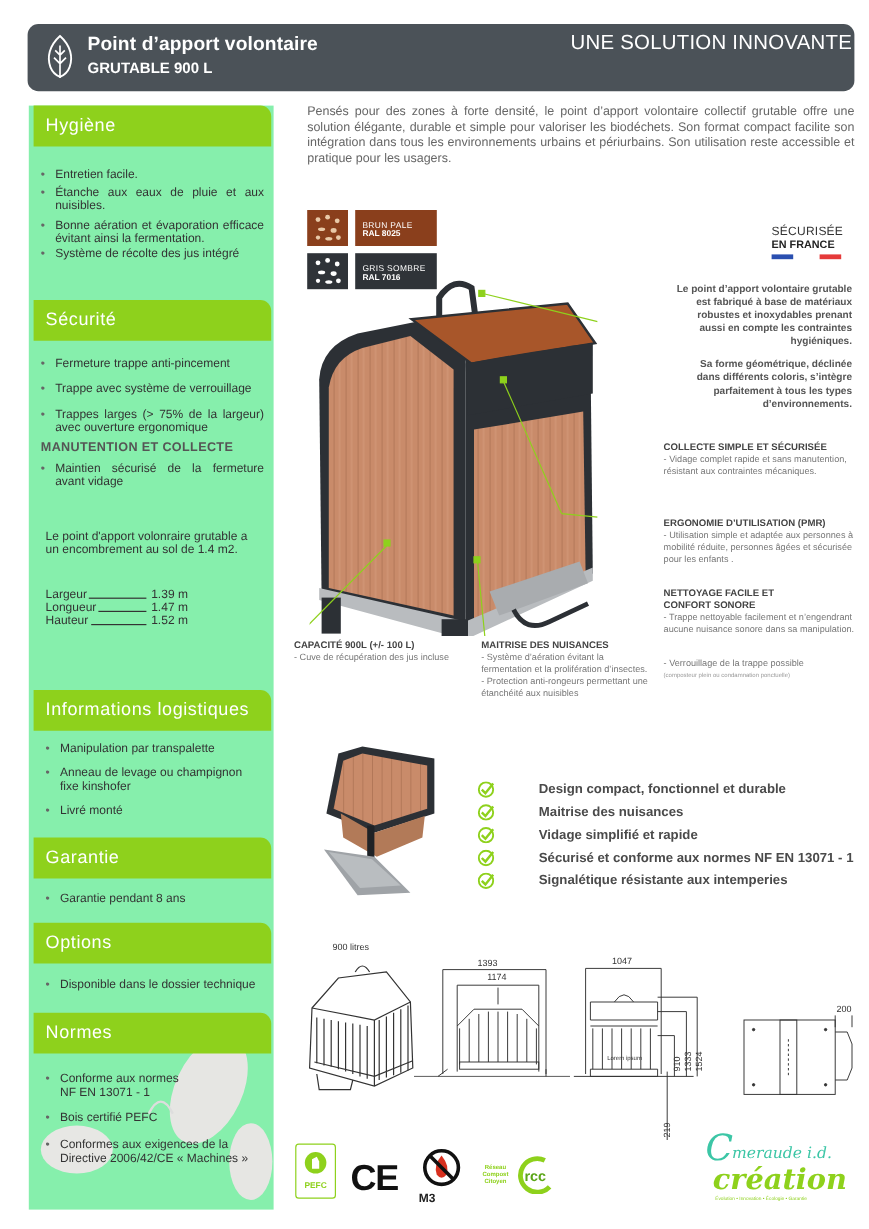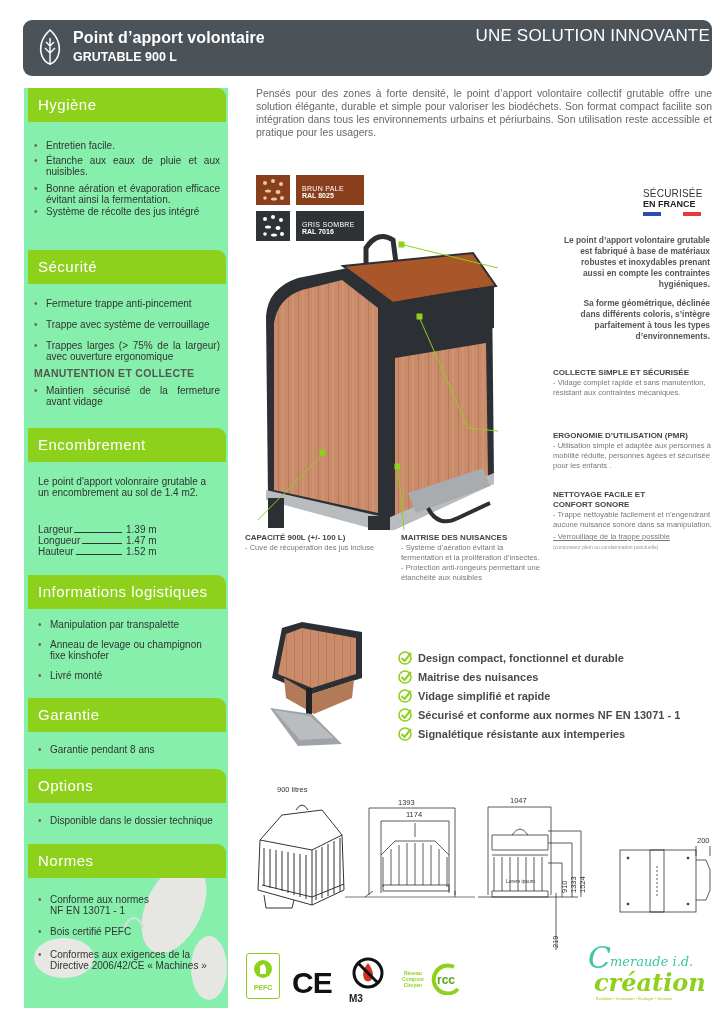--- a/index.html
+++ b/index.html
@@ -44,21 +44,21 @@
   .fab .flag { display: flex; justify-content: space-between; width: 58px; margin-top: 3px; }
   .fab .flag span { display: block; width: 18px; height: 4px; }
 
   .rtext { position: absolute; right: 14px; text-align: right; font-size: 8.4px; line-height: 11px; font-weight: bold; color: #555; }
 
   .callout { position: absolute; font-size: 7.6px; line-height: 10px; color: #777; }
   .callout .ct { font-weight: bold; color: #444; font-size: 8px; line-height: 10px; }
   .callout .small { font-size: 5px; color: #999; }
 
   .benefits { position: absolute; left: 398px; top: 648px; }
-  .benefit { display: flex; align-items: center; height: 19px; font-size: 11px; font-weight: bold; color: #4a4a4a; }
+  .benefit { display: flex; align-items: center; height: 19px; font-size: 11px; font-weight: bold; color: #4a4a4a; gap: 31px; }
   .benefit svg { margin-right: 6px; }
 
   .dim-label { position: absolute; font-size: 7.5px; color: #333; }
 
   .product { position: absolute; left: 258px; top: 228px; width: 240px; height: 302px; }
 </style>
 </head>
 <body>
 
 <div class="header">
@@ -101,21 +101,20 @@
         <li>Trappes larges (&gt; 75% de la largeur) avec ouverture ergonomique</li>
       </ul>
       <div class="sec-sub">MANUTENTION ET COLLECTE</div>
       <ul>
         <li>Maintien sécurisé de la fermeture avant vidage</li>
       </ul>
     </div>
   </div>
 
   <div style="position:absolute;top:340px;left:0;width:204px;">
-    <div class="sec-head">Encombrement</div>
     <div class="sec-body" style="padding-top:14px;padding-left:14px;">
       <div style="text-align:left;">Le point d'apport volonraire grutable a un encombrement au sol de 1.4 m2.</div>
       <div class="dims" style="margin-top:26px;">
         <div class="row">
             <div class="lab">
               <span>Largeur</span>
               <span class="ln"></span>
             </div>
             <span class="val">1.39 m</span>
           </div>
@@ -280,21 +279,21 @@
   <div>- Vidage complet rapide et sans manutention, résistant aux contraintes mécaniques.</div>
 </div>
 <div class="callout" style="left:553px;top:431px;width:165px;">
   <div class="ct">ERGONOMIE D’UTILISATION (PMR)</div>
   <div>- Utilisation simple et adaptée aux personnes à mobilité réduite, personnes âgées et sécurisée pour les enfants .</div>
 </div>
 <div class="callout" style="left:553px;top:490px;width:165px;">
   <div class="ct">NETTOYAGE FACILE ET</div>
   <div class="ct">CONFORT SONORE</div>
   <div>- Trappe nettoyable facilement et n’engendrant aucune nuisance sonore dans sa manipulation.</div>
-  <div style="margin-top:2px;text-decoration:underline;">- Verrouillage de la trappe possible</div>
+  <div style="margin-top:18px;">- Verrouillage de la trappe possible</div>
   <div class="small">(composteur plein ou condamnation ponctuelle)</div>
 </div>
 <div class="callout" style="left:245px;top:533px;width:160px;">
   <div class="ct">CAPACITÉ 900L (+/- 100 L)</div>
   <div>- Cuve de récupération des jus incluse</div>
 </div>
 <div class="callout" style="left:401px;top:533px;width:140px;">
   <div class="ct">MAITRISE DES NUISANCES</div>
   <div>- Système d’aération évitant la fermentation et la prolifération d’insectes.</div>
   <div>- Protection anti-rongeurs permettant une étanchéité aux nuisibles</div>

